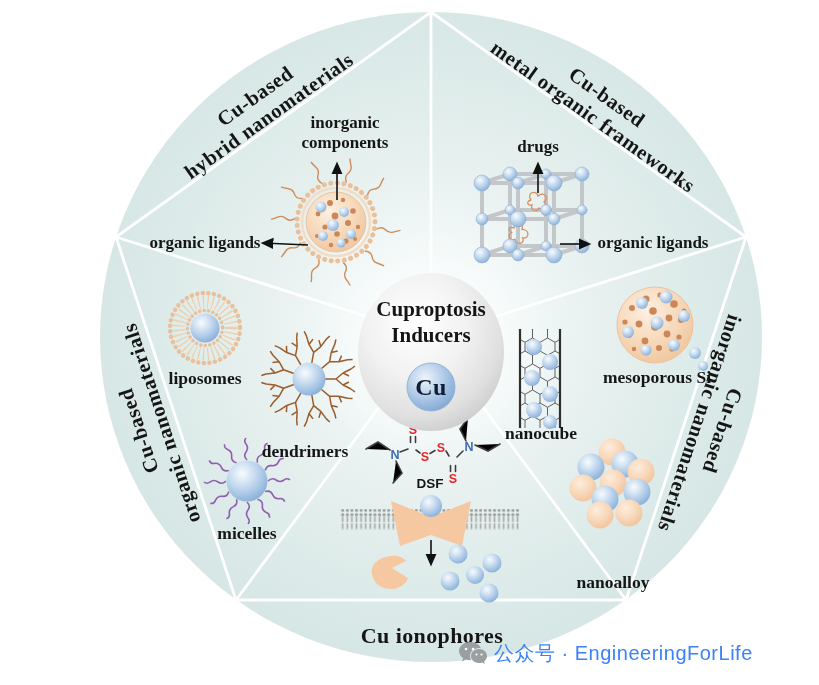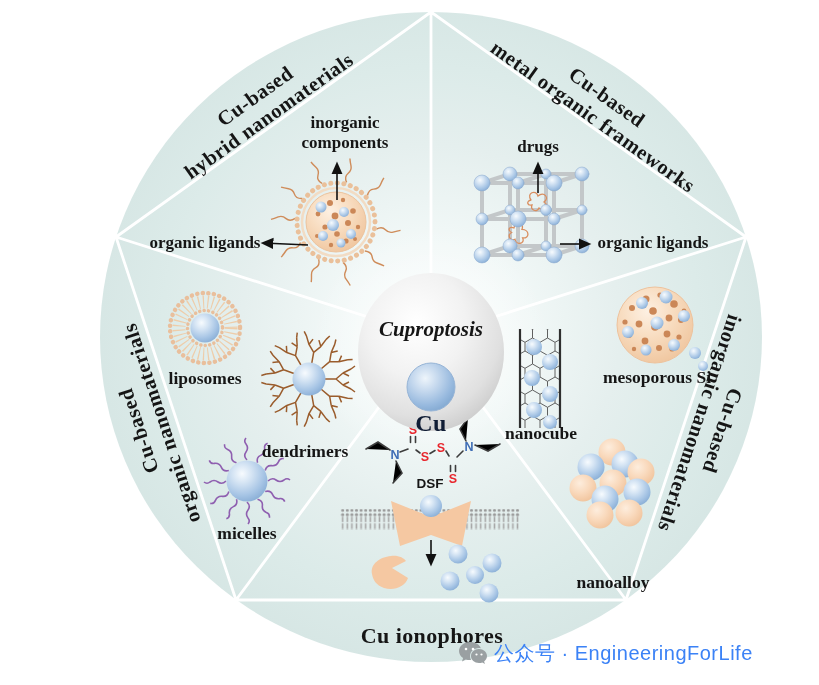--- a/index.html
+++ b/index.html
@@ -5,21 +5,21 @@
   html,body{margin:0;padding:0;background:#ffffff;}
   .stage{position:relative;width:819px;height:685px;background:#ffffff;overflow:hidden;
          font-family:"Liberation Serif",serif;}
   svg.base{position:absolute;left:0;top:0;}
   .lbl{position:absolute;font-weight:bold;color:#151515;white-space:nowrap;text-align:center;
        transform:translate(-50%,-50%);line-height:1.18;}
   .sector-title{font-size:20.5px;letter-spacing:.6px;}
   .item{font-size:17.5px;}
   .ann{font-size:17px;}
   .center-title{font-size:21px;line-height:1.25;}
-  .cu{font-size:24px;color:#101d35;letter-spacing:.5px;margin-top:36px;}
+  .cu{font-size:24px;color:#101d35;letter-spacing:.5px;}
   .ionophores-title{font-size:22px;letter-spacing:.4px;}
   .dsf{font-family:"Liberation Sans",sans-serif;font-size:13.5px;}
   .watermark{position:absolute;font-family:"Liberation Sans",sans-serif;font-size:20px;
              color:#3b82f6;font-weight:400;letter-spacing:.5px;transform:translate(0,-50%);white-space:nowrap;}
 </style>
 </head>
 <body>
 
 <div class="stage">
 
@@ -343,22 +343,23 @@
 
 <div class="lbl item" style="left:205px;top:378px;font-family:Liberation Serif, serif;">liposomes</div>
 <div class="lbl item" style="left:305px;top:431px;margin-top:20px;">dendrimers</div>
 <div class="lbl item" style="left:247px;top:533px;">micelles</div>
 <div class="lbl item" style="left:657px;top:377px;">mesoporous Si</div>
 <div class="lbl item" style="left:541px;top:433px;text-align:right;">nanocube</div>
 <div class="lbl item" style="left:613px;top:558px;margin-top:24px;">nanoalloy</div>
 
 <div class="lbl dsf" style="left:430px;top:484px;">DSF</div>
 
-<div class="lbl center-title" style="left:431px;top:329px;font-style:italic;">
+<div class="lbl center-title" style="left:431px;top:322px;">
   <div>Cuproptosis</div>
+  <div>Inducers</div>
 </div>
 <div class="lbl cu" style="left:431px;top:387px;">Cu</div>
 
 <svg width="30" height="26" viewBox="0 0 30 26" style="position:absolute;left:458px;top:640px;">
   <path fill="#9aa0a2" d="M12,2 C5.9,2 1,6 1,11 c0,2.9 1.6,5.4 4.1,7.1 L4,21.5 l3.8,-2.1 c1.3,0.4 2.7,0.6 4.2,0.6 c0.4,0 0.8,0 1.2,-0.1 C12.5,19 12,17.6 12,16 c0,-4.4 4,-8 9,-8 c0.6,0 1.2,0.1 1.8,0.2 C21.6,4.5 17.2,2 12,2 z"></path>
   <circle fill="#fff" cx="8" cy="9" r="1.3"></circle>
       <circle fill="#fff" cx="15" cy="9" r="1.3"></circle>
   <path fill="#9aa0a2" d="M29,16 c0,-3.9 -3.6,-7 -8,-7 s-8,3.1 -8,7 s3.6,7 8,7 c1.2,0 2.3,-0.2 3.3,-0.6 L27,24 l-0.9,-2.6 C27.9,20.1 29,18.2 29,16 z"></path>
   <circle fill="#fff" cx="18.5" cy="14.5" r="1.1"></circle>
       <circle fill="#fff" cx="23.5" cy="14.5" r="1.1"></circle>

